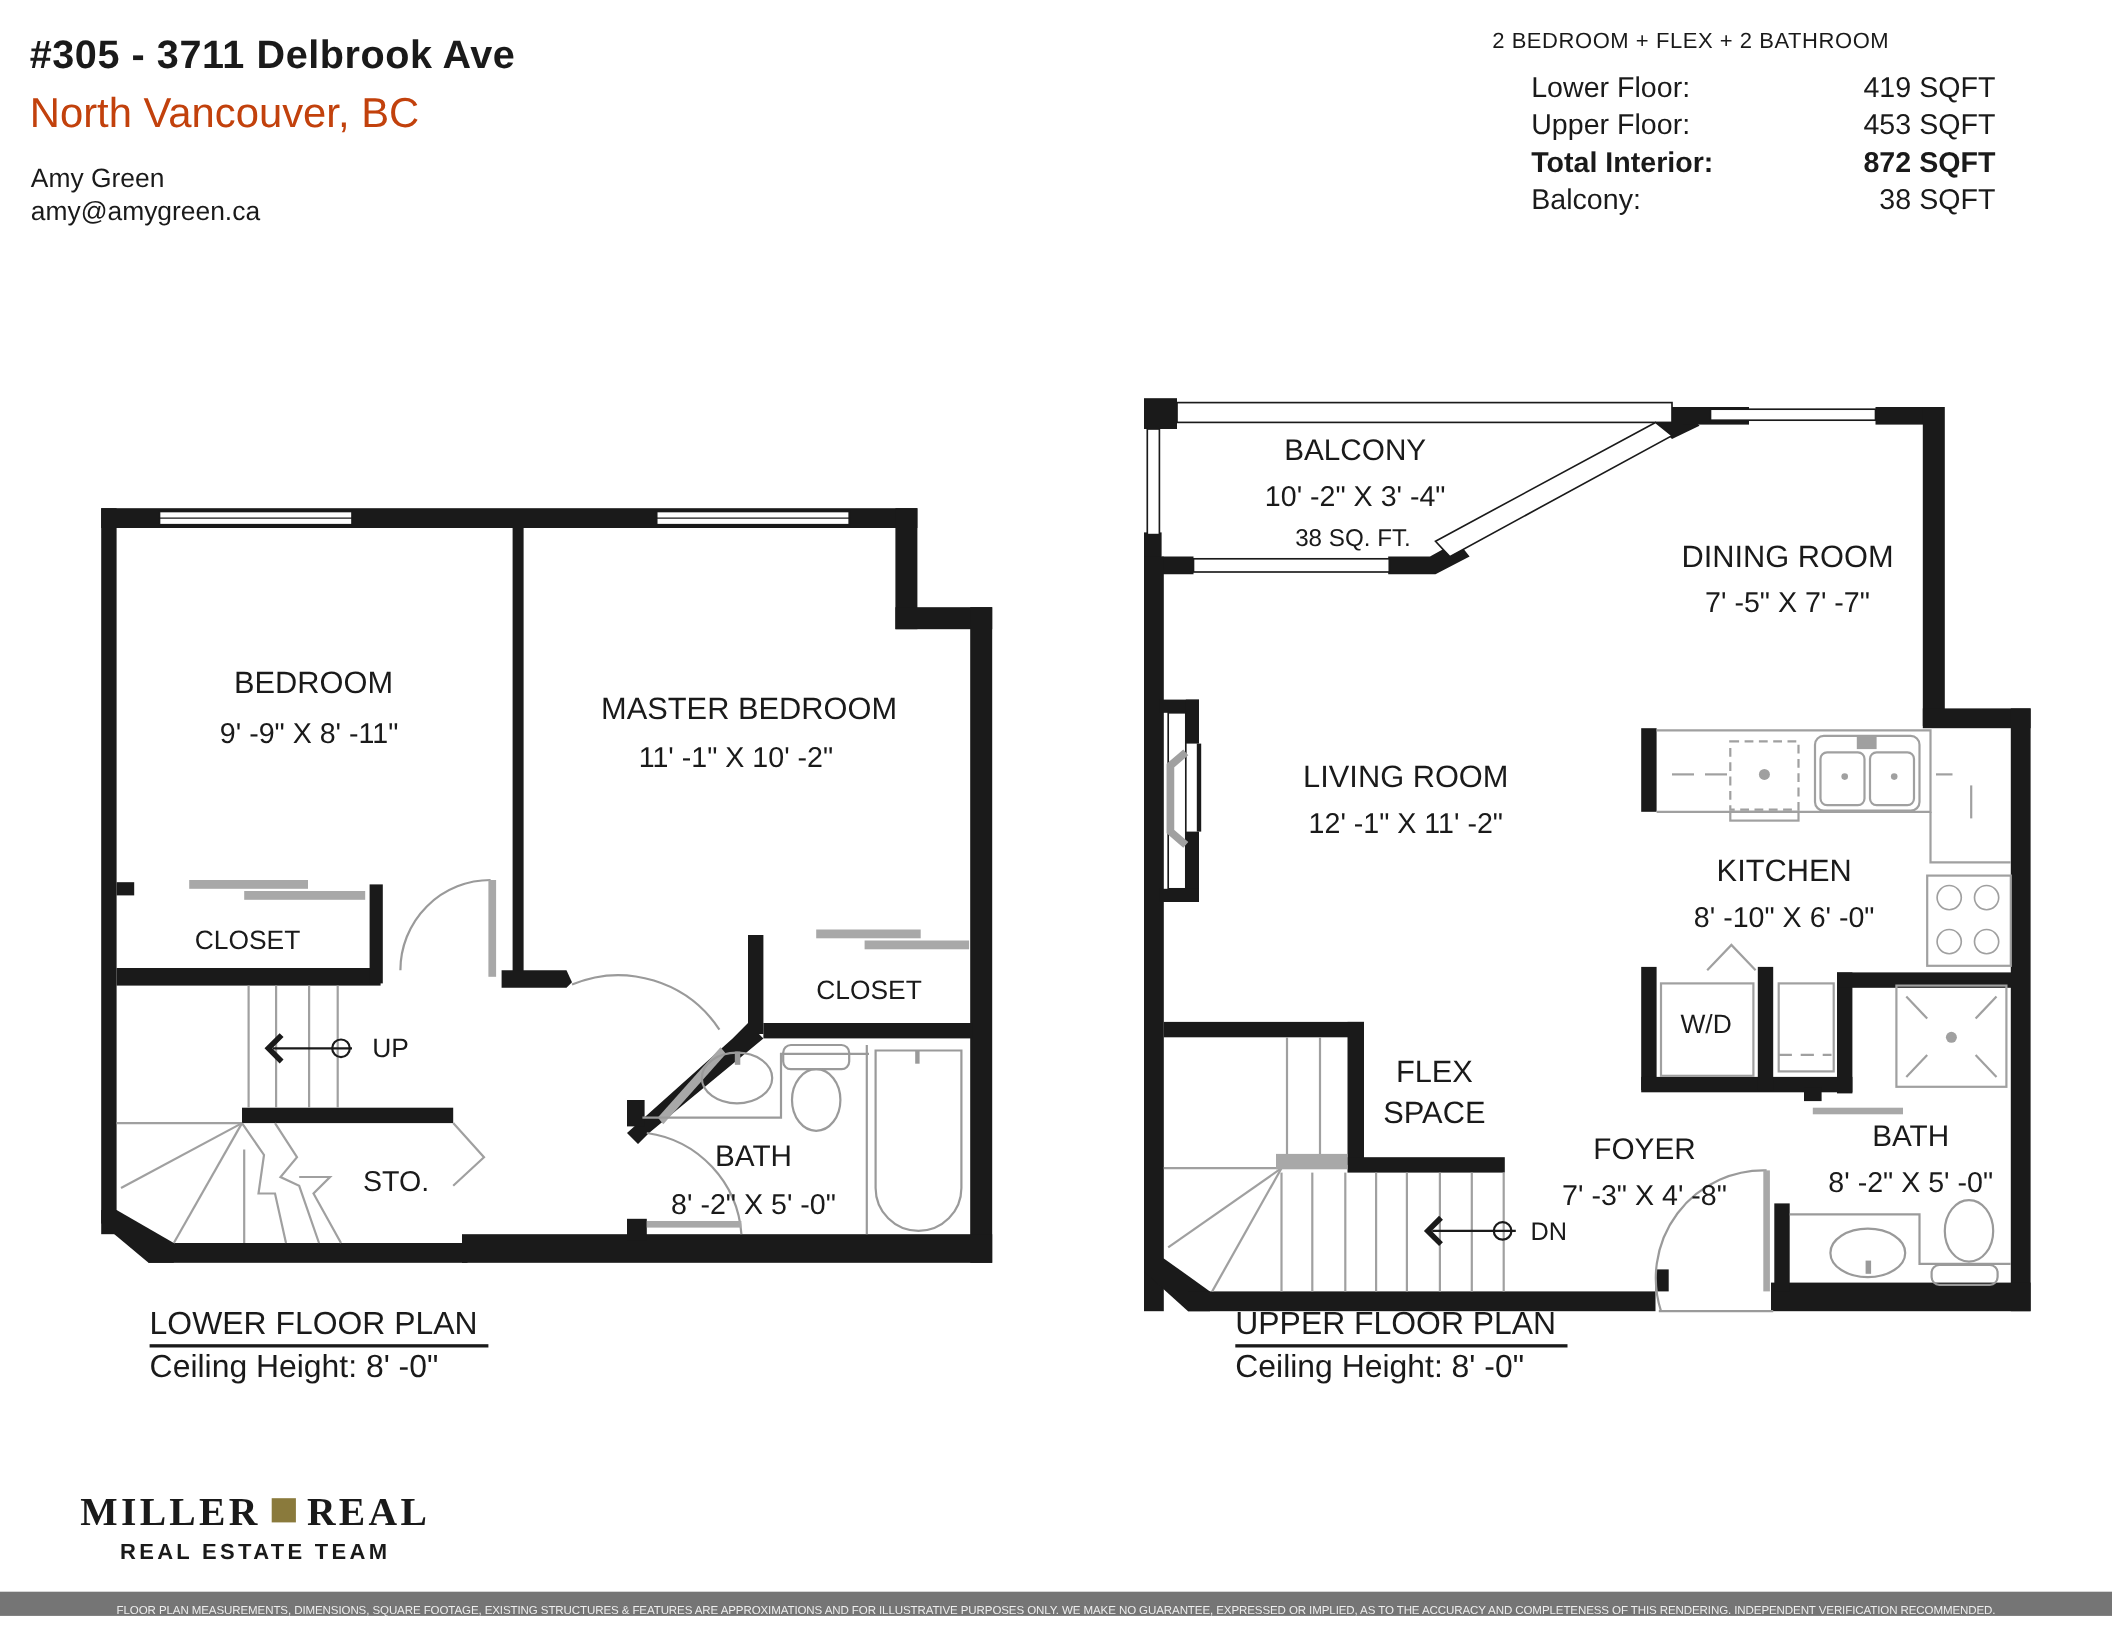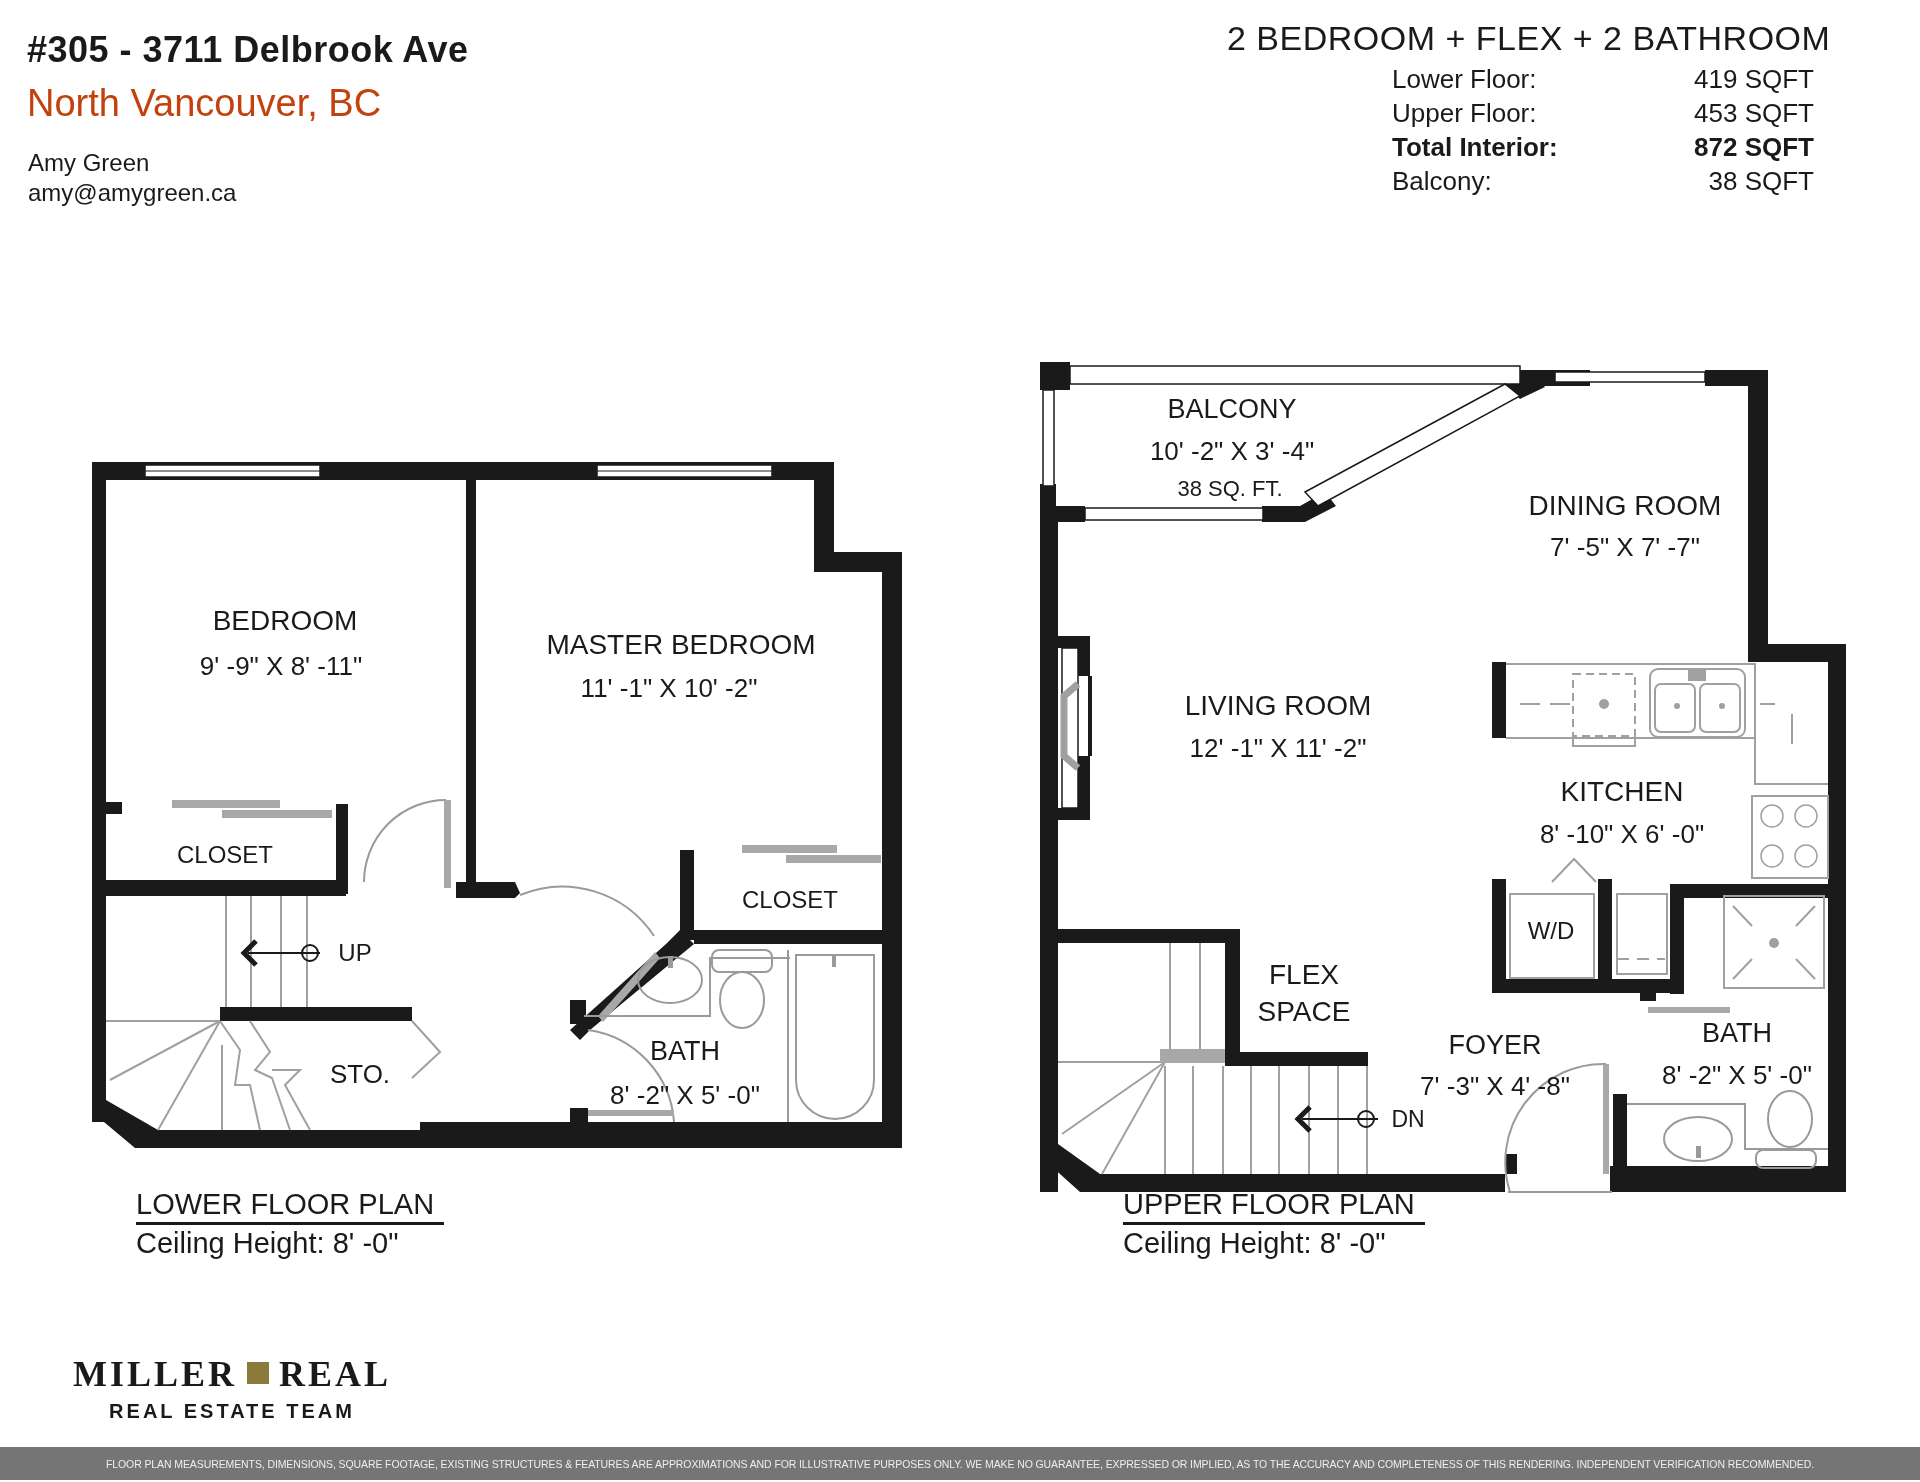--- a/index.html
+++ b/index.html
@@ -3,35 +3,35 @@
 <meta charset="utf-8">
 <style>
   html, body { margin: 0; padding: 0; background: #ffffff; }
   body { width: 1920px; height: 1482px; position: relative; overflow: hidden;
          font-family: "Liberation Sans", "DejaVu Sans", sans-serif; color: #1a1a1a; }
   .abs { position: absolute; }
   .title { left: 27px; top: 18px; font-size: 36px; font-weight: 700; letter-spacing: 0.5px; color: #1a1a1a; line-height: 64px; white-space: nowrap; }
   .subtitle { left: 27px; top: 78px; font-size: 38px; color: #c2410c; line-height: 50px; white-space: nowrap; }
   .agent { left: 28px; top: 148px; font-size: 24px; line-height: 30px; color: #1a1a1a; }
   .summary { right: 73px; top: 18px; width: 620px; }
-  .summary-head { text-align: left; font-size: 34px; line-height: 40px; letter-spacing: 0.5px; white-space: nowrap; }
+  .summary-head { text-align: center; font-size: 20px; line-height: 40px; letter-spacing: 0.5px; white-space: nowrap; }
   .area-table { margin-left: 165px; margin-top: 4px; border-collapse: collapse; width: 422px; }
   .area-table td { font-size: 26px; line-height: 34px; padding: 0; white-space: nowrap; }
   .area-table td.val { text-align: right; }
   .area-table tr.bold td { font-weight: 700; }
   .plan { position: absolute; }
   .plan svg { display: block; }
   .room-label { font-family: "Liberation Sans", "DejaVu Sans", sans-serif; fill: #1a1a1a; text-anchor: middle; }
   .caption { font-size: 29px; line-height: 36px; white-space: nowrap; }
   .caption .cap-title { display: inline-block; border-bottom: 3px solid #1a1a1a; padding-right: 10px; }
   .logo { left: 62px; top: 1352px; width: 340px; text-align: center; }
   .logo-main { font-size: 36px; font-weight: 700; letter-spacing: 3px; line-height: 44px; white-space: nowrap; font-family: "Liberation Serif", "DejaVu Serif", serif; }
   .logo-main .sq { display: inline-block; width: 22px; height: 22px; background: #8a7a3c; margin: 0 10px; vertical-align: 2px; }
   .logo-sub { font-size: 20px; font-weight: 700; letter-spacing: 3px; line-height: 30px; }
-  .disclaimer { left: 0; top: 1447px; width: 1920px; height: 33px; background: #757575; color: #eeeeee;
+  .disclaimer { left: 0; top: 1447px; width: 1920px; height: 22px; background: #757575; color: #eeeeee;
                 font-size: 10.5px; line-height: 35px; text-align: center; white-space: nowrap; letter-spacing: -0.1px; }
 </style>
 </head>
 <body>
 
 <div class="abs title">#305 - 3711 Delbrook Ave</div>
 <div class="abs subtitle">North Vancouver, BC</div>
 <div class="abs agent">
   <div>Amy Green</div>
   <div>amy@amygreen.ca</div>

